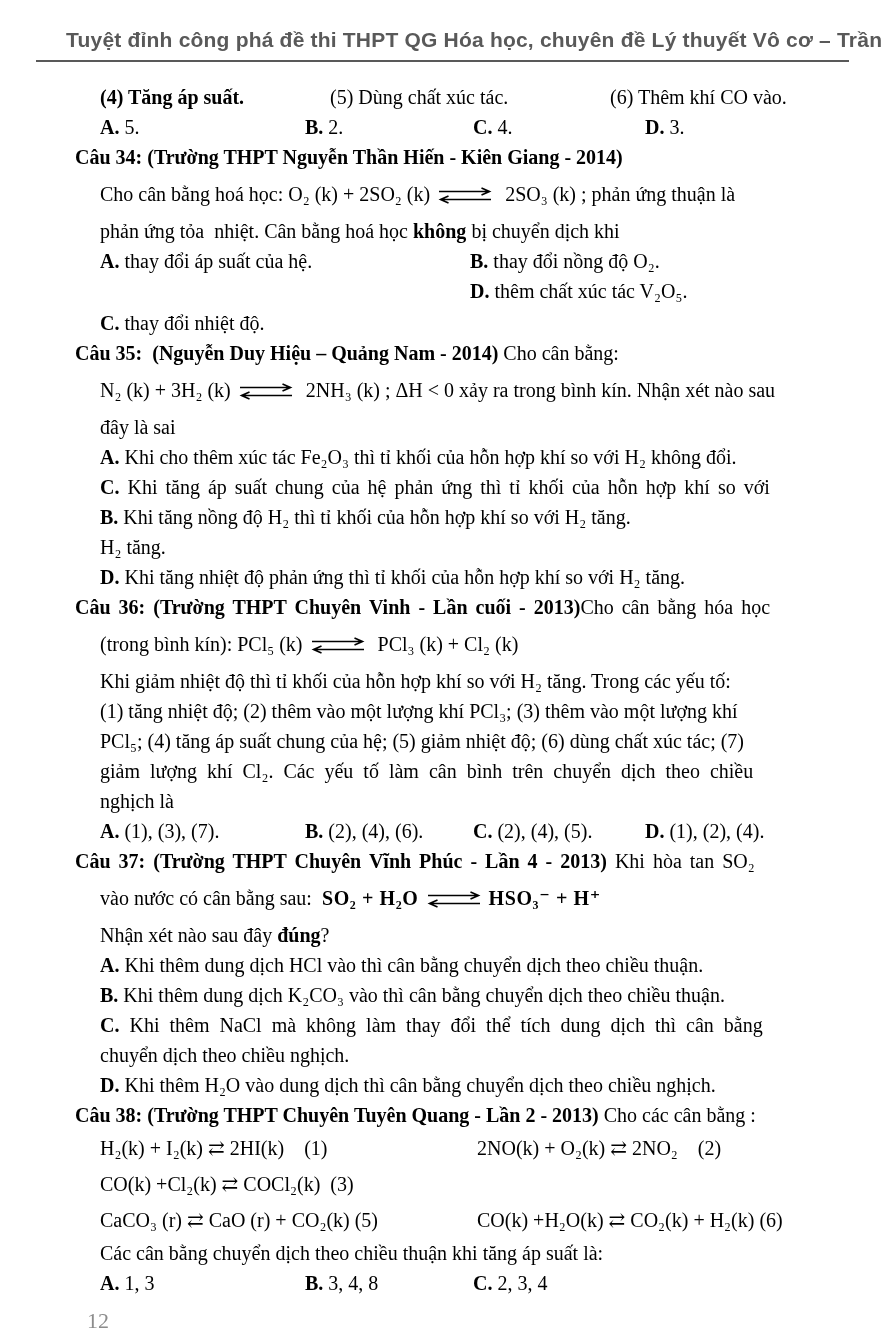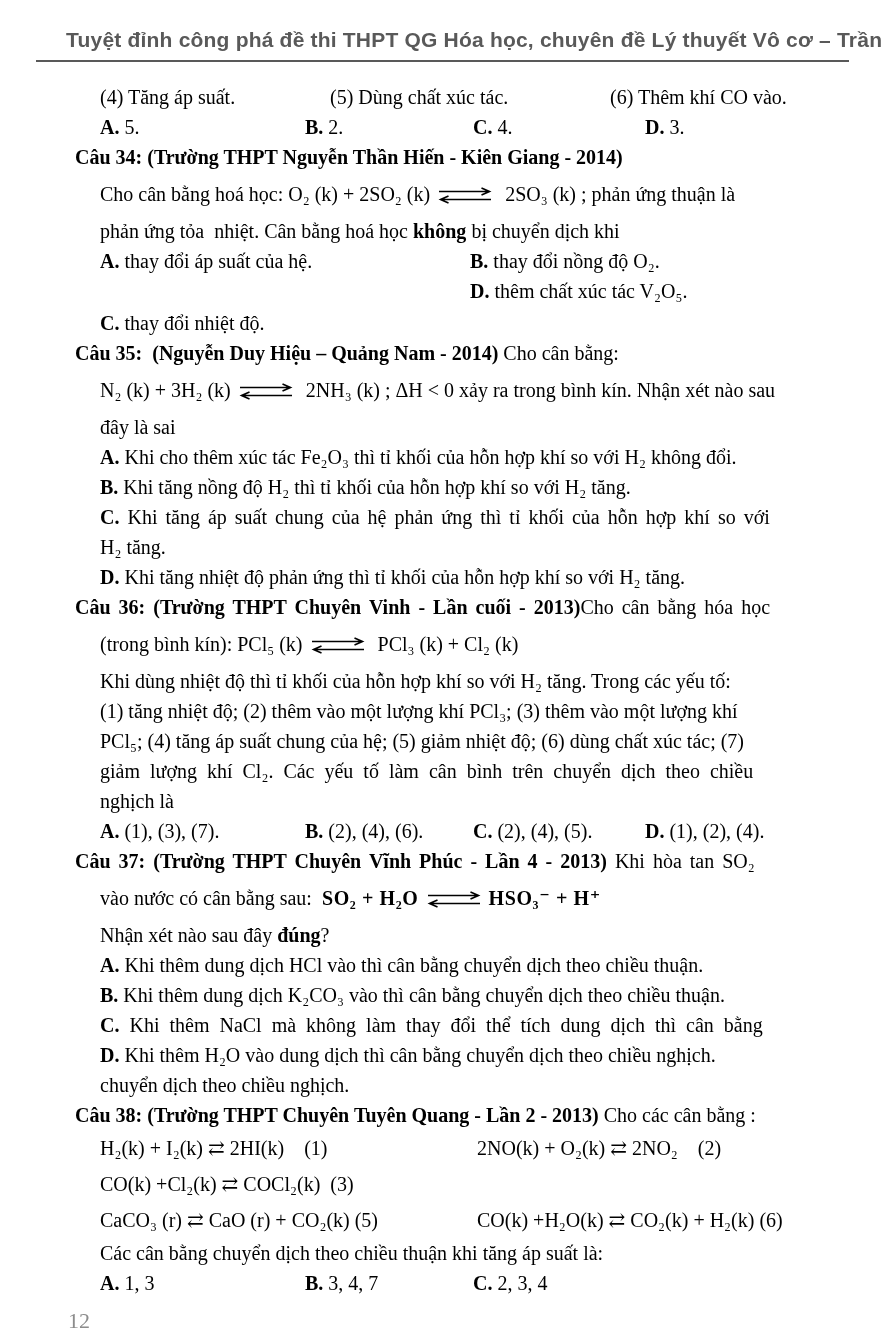--- a/index.html
+++ b/index.html
@@ -25,33 +25,33 @@
   .eqline{padding:7px 0;}
   .cols{display:flex;}
   .col{flex:0 0 auto;overflow:hidden;}
   .col.grow{flex:1 1 auto;}
   .eq38{line-height:36px;gap:17px;}
   .b{font-weight:bold;}
   .eq{letter-spacing:0.6px;font-weight:bold;}
   .eq-arrow{display:inline-block;vertical-align:-3px;margin:0 6px;}
   .eq-arrow svg{display:block;}
   .pageno{
-    margin:10px 0 0 68px;font-size:22px;color:var(--pgno,#8c8c8c);
+    margin:10px 0 0 87px;font-size:22px;color:var(--pgno,#8c8c8c);
   }
 </style>
 </head>
 <body style="--bg: #ffffff; --body: #000000; --hdr: #595959; --rule: #595959; --pgno: #8c8c8c;">
 
 <div class="hdr">
   <span>Tuyệt đỉnh công phá đề thi THPT QG Hóa học, chuyên đề Lý thuyết Vô cơ – Trần Văn Thanh</span>
 </div>
 
 <div class="content">
     <div class="line ind cols">
-      <div class="col" style="width: 230px;"><span>(4) Tăng áp suất.</span></div>
+      <div class="col" style="width: 230px; font-weight: bold;"><span>(4) Tăng áp suất.</span></div>
       <div class="col" style="width: 280px;"><span>(5) Dùng chất xúc tác.</span></div>
       <div class="col grow"><span>(6) Thêm khí CO vào.</span></div>
     </div>
     <div class="line ind cols">
       <div class="col" style="width: 205px;"><span class="b">A.</span><span> 5.</span></div>
       <div class="col" style="width: 168px;"><span class="b">B.</span><span> 2.</span></div>
       <div class="col" style="width: 172px;"><span class="b">C.</span><span> 4.</span></div>
       <div class="col grow"><span class="b">D.</span><span> 3.</span></div>
     </div>
     <div class="line"><span class="b">Câu 34: (Trường THPT Nguyễn Thần Hiến - Kiên Giang - 2014)</span></div>
@@ -68,64 +68,64 @@
       <div class="col" style="width: 370px; margin-top: 32px;"><span class="b">C.</span><span> thay đổi nhiệt độ.</span></div>
       <div class="col grow"><span class="b">D.</span><span> thêm chất xúc tác V₂O₅.</span></div>
     </div>
     <div class="line"><span class="b">Câu 35:  (Nguyễn Duy Hiệu – Quảng Nam - 2014)</span><span> Cho cân bằng:</span></div>
     <div class="line ind eqline"><span>N₂ (k) + 3H₂ (k)</span><span class="eq-arrow"><svg width="58" height="17" viewBox="0 0 58 17">
           <path d="M3 4.5 H53 M45.5 1 L53.5 4.5 L45.5 8" fill="none" stroke="currentColor" stroke-width="1.6"></path>
           <path d="M5 12.5 H55 M12.5 9 L4.5 12.5 L12.5 16" fill="none" stroke="currentColor" stroke-width="1.6"></path>
         </svg></span><span> 2NH₃ (k) ; ΔH &lt; 0 xảy ra trong bình kín. Nhận xét nào sau</span></div>
     <div class="line ind"><span>đây là sai</span></div>
     <div class="line ind"><span class="b">A.</span><span> Khi cho thêm xúc tác Fe₂O₃ thì tỉ khối của hỗn hợp khí so với H₂ không đổi.</span></div>
+    <div class="line ind" style="word-spacing: 3px;"><span class="b">C.</span><span> Khi tăng áp suất chung của hệ phản ứng thì tỉ khối của hỗn hợp khí so với</span></div>
     <div class="line ind"><span class="b">B.</span><span> Khi tăng nồng độ H₂ thì tỉ khối của hỗn hợp khí so với H₂ tăng.</span></div>
-    <div class="line ind" style="word-spacing: 3px;"><span class="b">C.</span><span> Khi tăng áp suất chung của hệ phản ứng thì tỉ khối của hỗn hợp khí so với</span></div>
     <div class="line ind"><span>H₂ tăng.</span></div>
     <div class="line ind"><span class="b">D.</span><span> Khi tăng nhiệt độ phản ứng thì tỉ khối của hỗn hợp khí so với H₂ tăng.</span></div>
     <div class="line" style="word-spacing: 3px;"><span class="b">Câu 36: (Trường THPT Chuyên Vinh - Lần cuối - 2013)</span><span>Cho cân bằng hóa học</span></div>
     <div class="line ind eqline"><span>(trong bình kín): PCl₅ (k)</span><span class="eq-arrow"><svg width="58" height="17" viewBox="0 0 58 17">
           <path d="M3 4.5 H53 M45.5 1 L53.5 4.5 L45.5 8" fill="none" stroke="currentColor" stroke-width="1.6"></path>
           <path d="M5 12.5 H55 M12.5 9 L4.5 12.5 L12.5 16" fill="none" stroke="currentColor" stroke-width="1.6"></path>
         </svg></span><span> PCl₃ (k) + Cl₂ (k)</span></div>
-    <div class="line ind"><span>Khi dùng nhiệt độ thì tỉ khối của hỗn hợp khí so với H₂ tăng. Trong các yếu tố:</span></div>
+    <div class="line ind"><span>Khi giảm nhiệt độ thì tỉ khối của hỗn hợp khí so với H₂ tăng. Trong các yếu tố:</span></div>
     <div class="line ind"><span>(1) tăng nhiệt độ; (2) thêm vào một lượng khí PCl₃; (3) thêm vào một lượng khí</span></div>
     <div class="line ind"><span>PCl₅; (4) tăng áp suất chung của hệ; (5) giảm nhiệt độ; (6) dùng chất xúc tác; (7)</span></div>
     <div class="line ind" style="word-spacing: 5px;"><span>giảm lượng khí Cl₂. Các yếu tố làm cân bình trên chuyển dịch theo chiều</span></div>
     <div class="line ind"><span>nghịch là</span></div>
     <div class="line ind cols">
       <div class="col" style="width: 205px;"><span class="b">A.</span><span> (1), (3), (7).</span></div>
       <div class="col" style="width: 168px;"><span class="b">B.</span><span> (2), (4), (6).</span></div>
       <div class="col" style="width: 172px;"><span class="b">C.</span><span> (2), (4), (5).</span></div>
       <div class="col grow"><span class="b">D.</span><span> (1), (2), (4).</span></div>
     </div>
     <div class="line" style="word-spacing: 3px;"><span class="b">Câu 37: (Trường THPT Chuyên Vĩnh Phúc - Lần 4 - 2013)</span><span> Khi hòa tan SO₂</span></div>
     <div class="line ind eqline"><span>vào nước có cân bằng sau:  </span><span class="eq">SO₂ + H₂O</span><span class="eq-arrow"><svg width="58" height="17" viewBox="0 0 58 17">
           <path d="M3 4.5 H53 M45.5 1 L53.5 4.5 L45.5 8" fill="none" stroke="currentColor" stroke-width="1.6"></path>
           <path d="M5 12.5 H55 M12.5 9 L4.5 12.5 L12.5 16" fill="none" stroke="currentColor" stroke-width="1.6"></path>
         </svg></span><span class="eq">HSO₃⁻ + H⁺</span></div>
     <div class="line ind"><span>Nhận xét nào sau đây </span><span class="b">đúng</span><span>?</span></div>
     <div class="line ind"><span class="b">A.</span><span> Khi thêm dung dịch HCl vào thì cân bằng chuyển dịch theo chiều thuận.</span></div>
     <div class="line ind"><span class="b">B.</span><span> Khi thêm dung dịch K₂CO₃ vào thì cân bằng chuyển dịch theo chiều thuận.</span></div>
     <div class="line ind" style="word-spacing: 5px;"><span class="b">C.</span><span> Khi thêm NaCl mà không làm thay đổi thể tích dung dịch thì cân bằng</span></div>
+    <div class="line ind"><span>chuyển dịch theo chiều nghịch.</span></div>
     <div class="line ind"><span class="b">D.</span><span> Khi thêm H₂O vào dung dịch thì cân bằng chuyển dịch theo chiều nghịch.</span></div>
-    <div class="line ind"><span>chuyển dịch theo chiều nghịch.</span></div>
     <div class="line"><span class="b">Câu 38: (Trường THPT Chuyên Tuyên Quang - Lần 2 - 2013)</span><span> Cho các cân bằng :</span></div>
     <div class="line ind eq38 cols">
       <div class="col" style="width: 360px;"><span>H₂(k) + I₂(k) ⇄ 2HI(k)    (1)</span></div>
       <div class="col grow"><span>2NO(k) + O₂(k) ⇄ 2NO₂    (2)</span></div>
     </div>
     <div class="line ind eq38 cols">
       <div class="col" style="width: 360px;"><span>CO(k) +Cl₂(k) ⇄ COCl₂(k)  (3)</span></div>
     </div>
     <div class="line ind eq38 cols">
       <div class="col" style="width: 360px;"><span>CaCO₃ (r) ⇄ CaO (r) + CO₂(k) (5)</span></div>
       <div class="col grow"><span>CO(k) +H₂O(k) ⇄ CO₂(k) + H₂(k) (6)</span></div>
     </div>
     <div class="line ind"><span>Các cân bằng chuyển dịch theo chiều thuận khi tăng áp suất là:</span></div>
     <div class="line ind cols">
       <div class="col" style="width: 205px;"><span class="b">A.</span><span> 1, 3</span></div>
-      <div class="col" style="width: 168px;"><span class="b">B.</span><span> 3, 4, 7</span></div>
+      <div class="col" style="width: 168px;"><span class="b">B.</span><span> 3, 4, 8</span></div>
       <div class="col" style="width: 172px;"><span class="b">C.</span><span> 2, 3, 4</span></div>
     </div>
   </div>
 
 <div class="pageno">12</div>
 
 </body></html>

